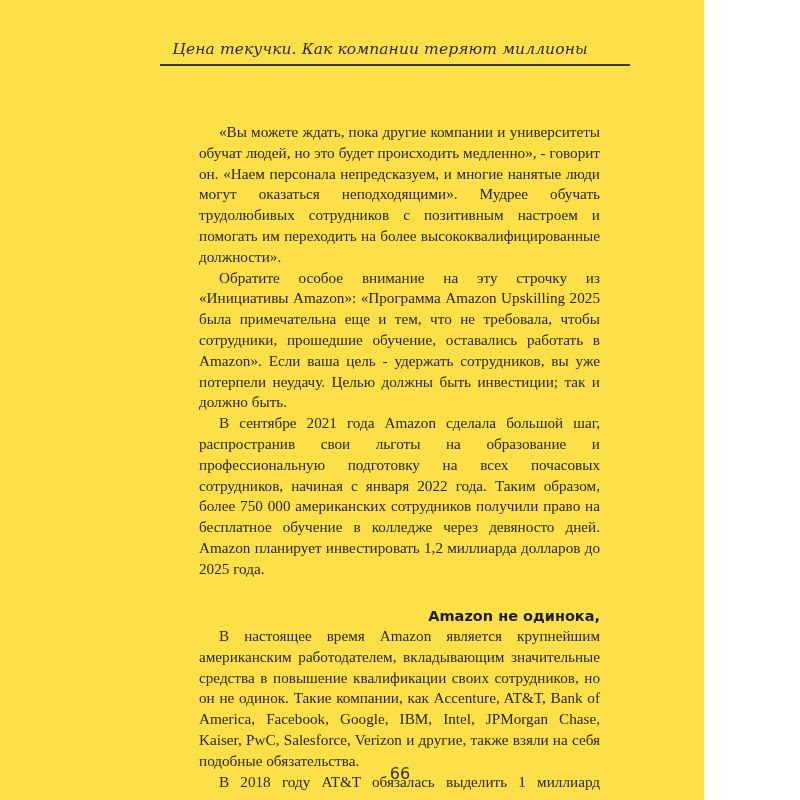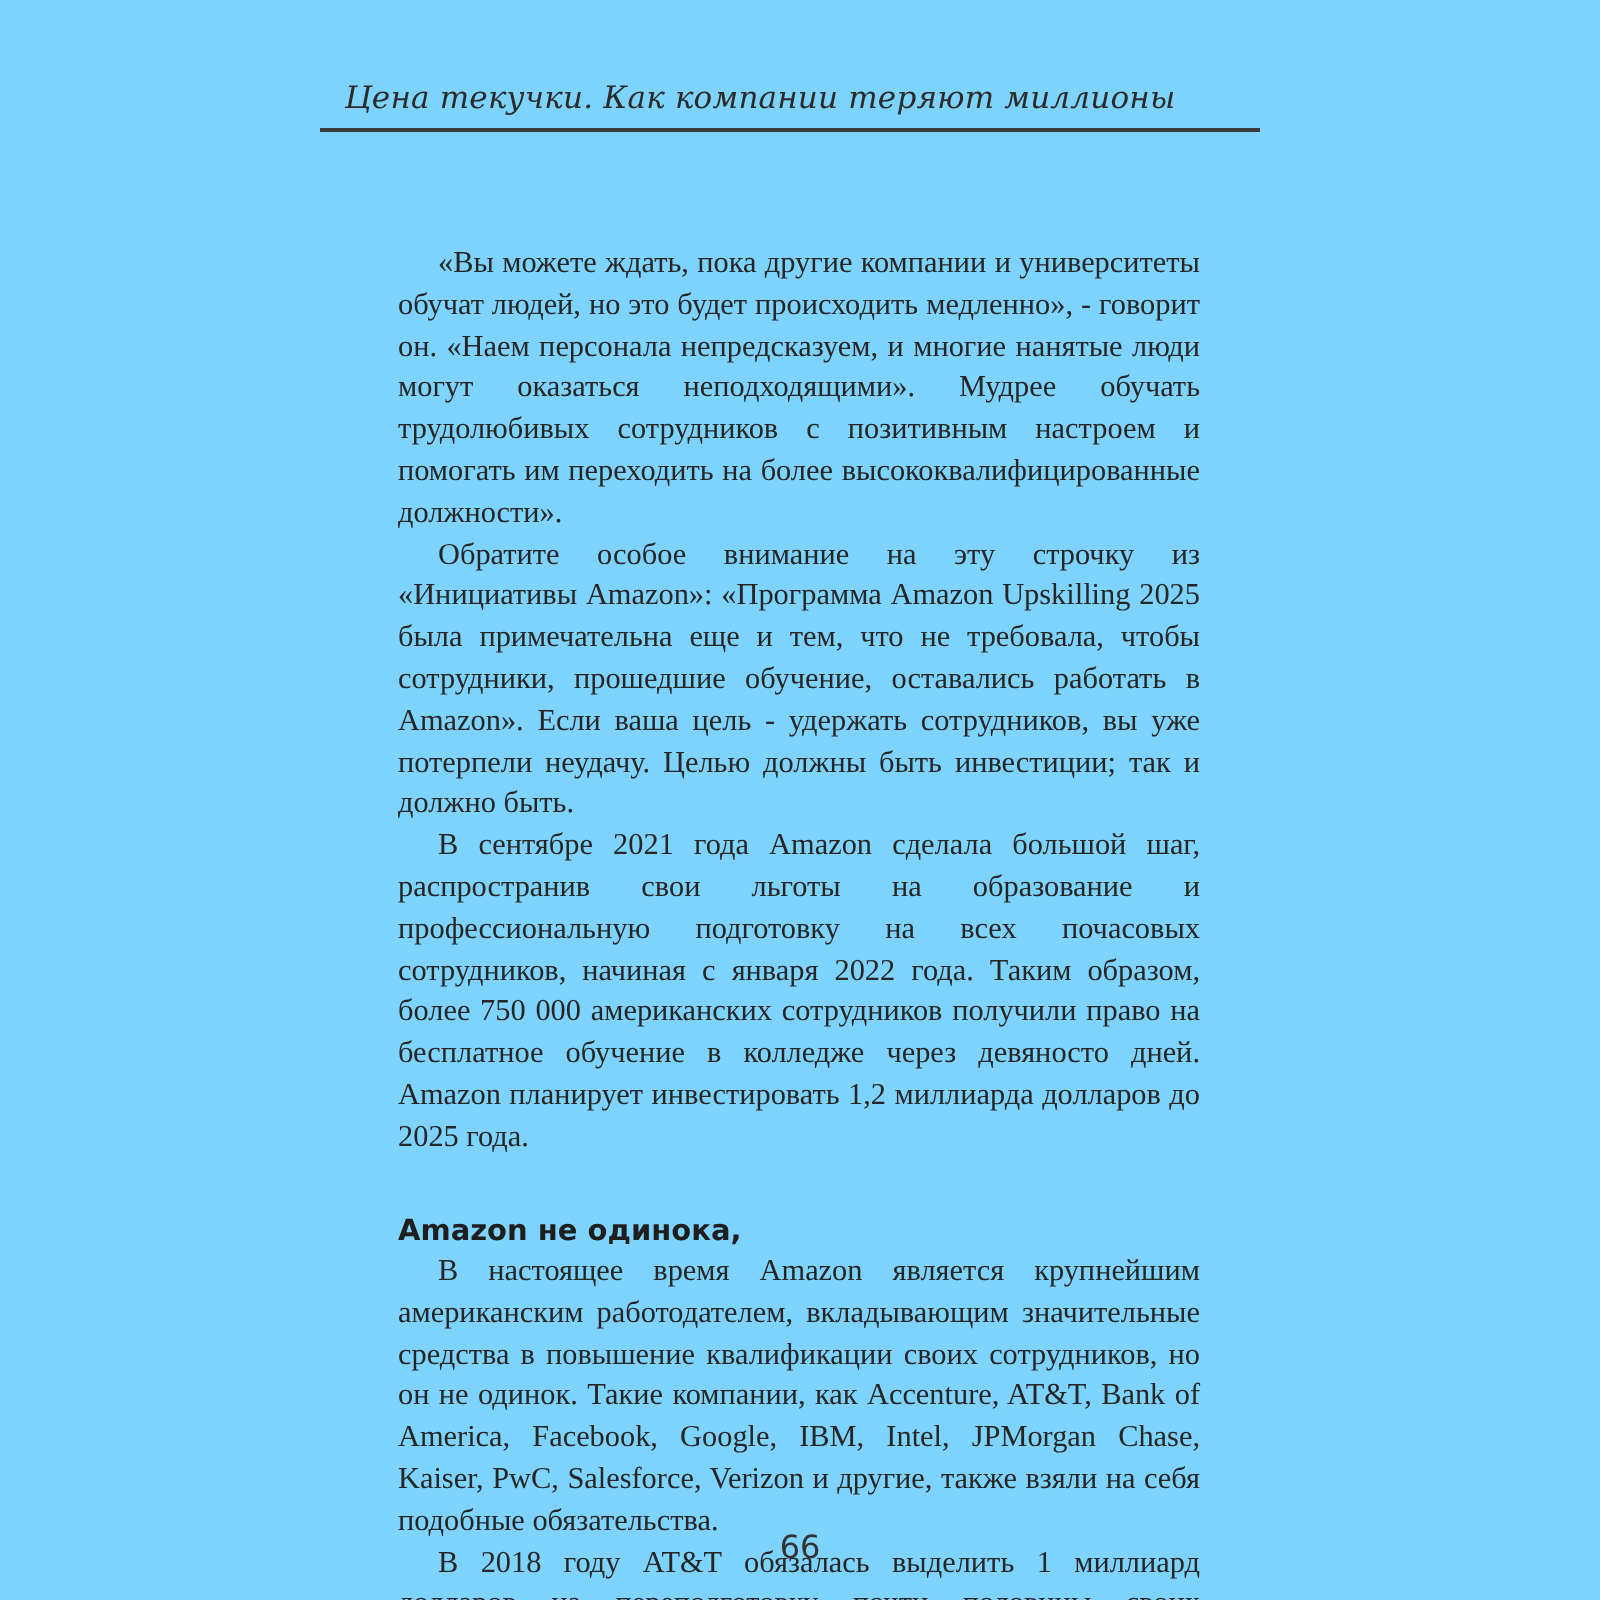--- a/index.html
+++ b/index.html
@@ -1,32 +1,32 @@
 <!DOCTYPE html>
 <html><head>
 <meta charset="utf-8">
 <style>
   html, body { margin: 0; padding: 0; background: #ffffff; }
   body { width: 800px; height: 800px; position: relative; overflow: hidden; }
-  .page { position: absolute; left: 0; top: 0; width: 800px; height: 800px; background: #7dd3fc; }
+  .page { position: absolute; left: 0; top: 0; width: 704px; height: 800px; background: #fde047; }
   .running-head {
     position: absolute; left: 160px; width: 440px; top: 40px;
     text-align: center; font-family: "DejaVu Serif", serif; font-style: italic;
     font-size: 15.5px; color: #2b2b2b; letter-spacing: 0.1px;
   }
   .head-rule { position: absolute; left: 160px; width: 470px; top: 64px; height: 2px; background: #3a3a3a; }
   .body-text {
     position: absolute; left: 199px; width: 401px; top: 122px;
     font-family: "Liberation Serif", serif; font-size: 15.2px; line-height: 20.8px;
     color: #262626; text-align: justify; hyphens: manual;
   }
   .body-text p { margin: 0; text-indent: 20px; }
   .section-heading {
     font-family: "DejaVu Sans", sans-serif; font-weight: bold; font-size: 14.5px;
-    line-height: 20.5px; text-align: left; color: #1e1e1e; margin: 26px 0 0 0;
+    line-height: 20.5px; text-align: right; color: #1e1e1e; margin: 26px 0 0 0;
   }
   .section-heading div { text-indent: 0; }
   .page-number {
     position: absolute; left: 370px; width: 60px; top: 764px; text-align: center;
     font-family: "DejaVu Sans", sans-serif; font-size: 16px; color: #333333;
   }
 </style>
 </head>
 <body>
 

